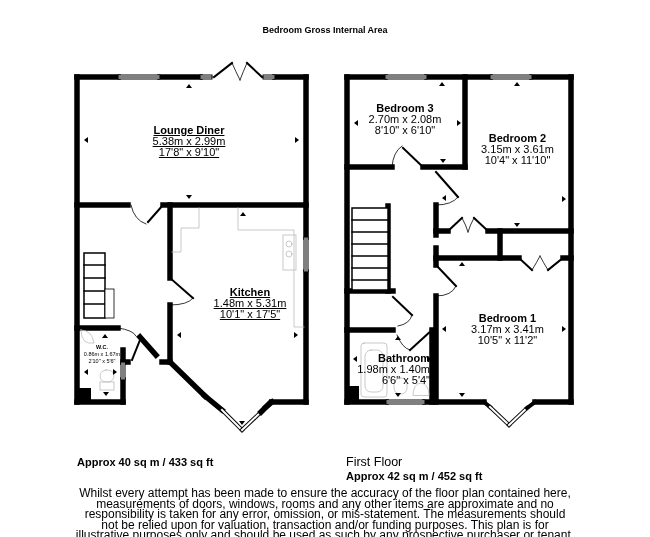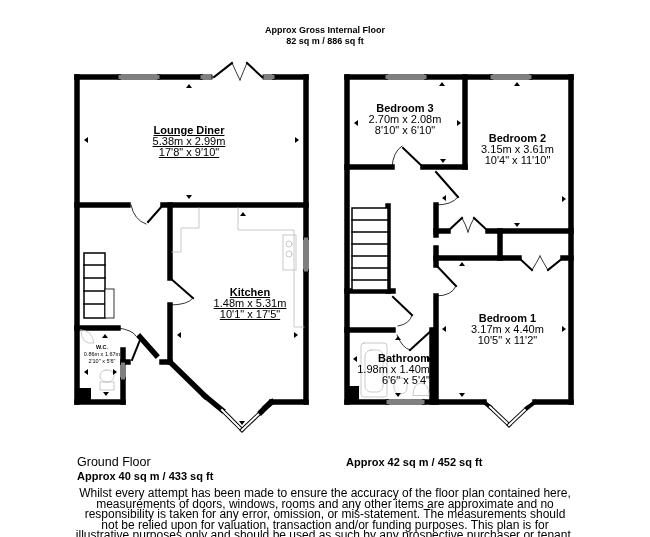--- a/index.html
+++ b/index.html
@@ -13,22 +13,21 @@
   .wc-label { position:absolute; text-align:center; line-height:7px; font-size:5.5px; }
   .wc-label .n { font-weight:bold; }
   .floor-title { font-size:12.5px; }
   .floor-area { font-size:11px; font-weight:bold; }
   .disclaimer { left:75px; width:500px; top:488px; font-size:12px; line-height:10.5px; text-align:center; }
 </style>
 </head>
 <body>
 
 <div class="abs hdr center">
-  <div>Approx Gross Internal Floor</div>
-  <div>82 sq m / 886 sq ft</div>
+  <div>Bedroom Gross Internal Area</div>
 </div>
 
 <svg class="plan" width="650" height="537" viewBox="0 0 650 537">
 
   <g fill="none" stroke="#000" stroke-linecap="square">
 
     <g stroke-width="5.5">
 
       <line x1="77" y1="77" x2="118" y2="77"></line>
       <line x1="160" y1="77" x2="200" y2="77"></line>
@@ -274,30 +273,30 @@
   <div>2.70m x 2.08m</div>
   <div>8'10" x 6'10"</div>
 </div>
 <div class="room-label" style="left:475px;top:133px;width:85px;">
   <div class="n">Bedroom 2</div>
   <div>3.15m x 3.61m</div>
   <div>10'4" x 11'10"</div>
 </div>
 <div class="room-label" style="left:465px;top:313px;width:85px;">
   <div class="n">Bedroom 1</div>
-  <div>3.17m x 4.40m</div>
+  <div>3.17m x 3.41m</div>
   <div>10'5" x 11'2"</div>
 </div>
 <div class="room-label" style="left:354px;top:353px;width:76px;text-align:right;">
   <div class="n">Bathroom</div>
   <div>1.98m x 1.40m</div>
   <div>6'6" x 5'4"</div>
 </div>
 
 <div class="abs" style="left:77px;top:455px;">
-  <div class="floor-title">Ground Floor</div>
   <div class="floor-area" style="margin-top:1px;">Approx 40 sq m / 433 sq ft</div>
 </div>
 <div class="abs" style="left:346px;top:455px;">
+  <div class="floor-title">First Floor</div>
   <div class="floor-area" style="margin-top:1px;">Approx 42 sq m / 452 sq ft</div>
 </div>
 
 <div class="abs disclaimer">Whilst every attempt has been made to ensure the accuracy of the floor plan contained here, measurements of doors, windows, rooms and any other items are approximate and no responsibility is taken for any error, omission, or mis-statement. The measurements should not be relied upon for valuation, transaction and/or funding purposes. This plan is for illustrative purposes only and should be used as such by any prospective purchaser or tenant.</div>
 
 </body></html>

